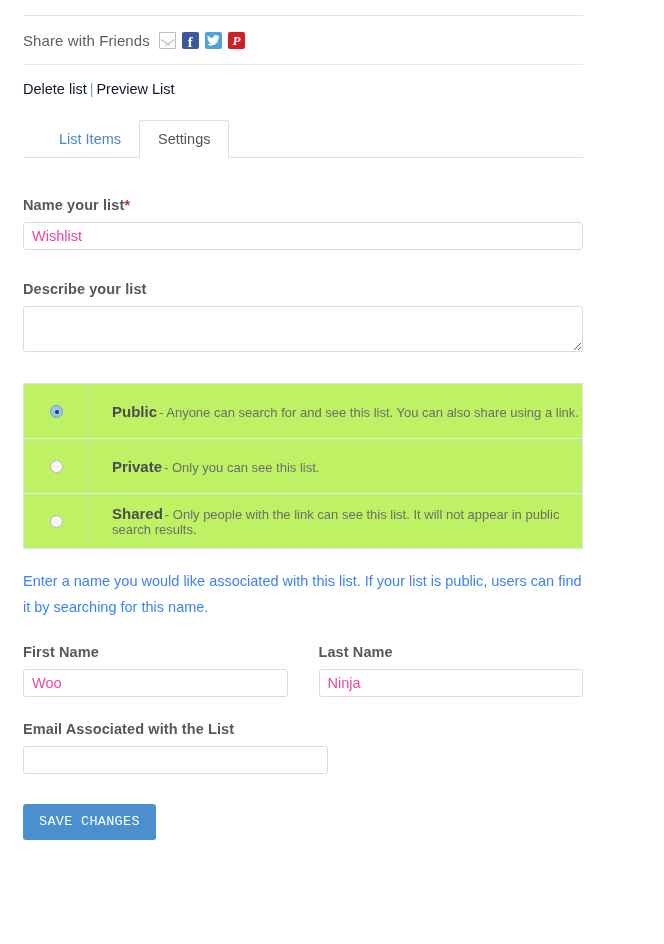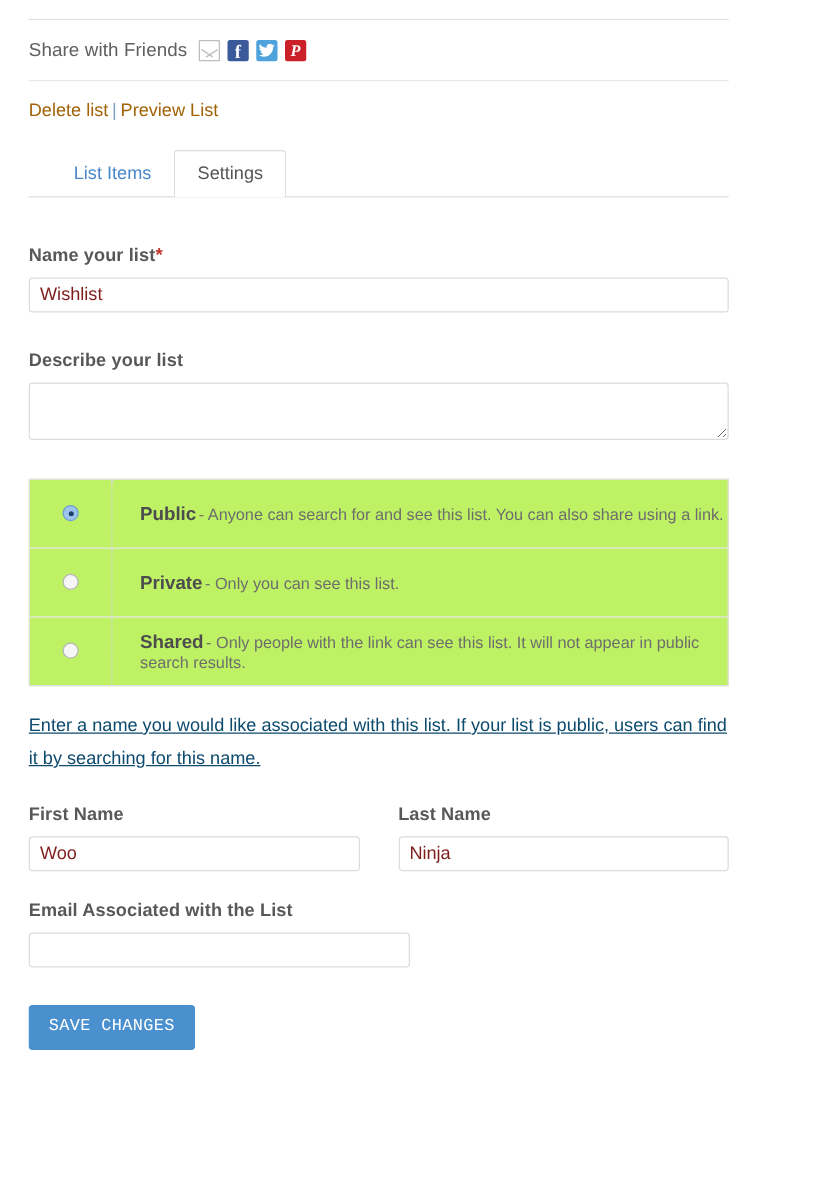--- a/index.html
+++ b/index.html
@@ -125,21 +125,21 @@
 
   
   .action-links {
     position: absolute;
     left: 23px;
     top: 81px;
     font-size: 14.5px;
     color: #6a6a6a;
   }
   .action-links a {
-    color: #a16207;
+    color: #0f172a;
     text-decoration: none;
   }
   .action-links .sep {
     color: #7a9ec4;
     margin: 0 3px;
   }
 
   
   .tabs {
     position: absolute;
@@ -197,21 +197,21 @@
   .tin {
     display: block;
     width: 100%;
     box-sizing: border-box;
     height: 28px;
     border: 1px solid #dcdcdc;
     border-radius: 3px;
     background: #fff;
     font-family: "Liberation Sans", sans-serif;
     font-size: 14.5px;
-    color: #7f1d1d;
+    color: #ec4899;
     padding: 0 8px;
     outline: none;
   }
   .tarea {
     display: block;
     width: 100%;
     box-sizing: border-box;
     height: 46px;
     border: 1px solid #dcdcdc;
     border-radius: 3px;
@@ -283,23 +283,22 @@
     top: 3.5px;
     width: 4px;
     height: 4px;
     border-radius: 50%;
     background: #1b3f66;
   }
 
   .helptext {
     font-size: 14.5px;
     line-height: 26px;
-    color: #0c4a6e;
+    color: #3b82f6;
     margin: 0;
-    text-decoration: underline;
   }
 
   .two-col {
     display: flex;
     gap: 31px;
   }
   .two-col > div { width: 305px; }
 
   .btn-save {
     margin-top: 4px;

